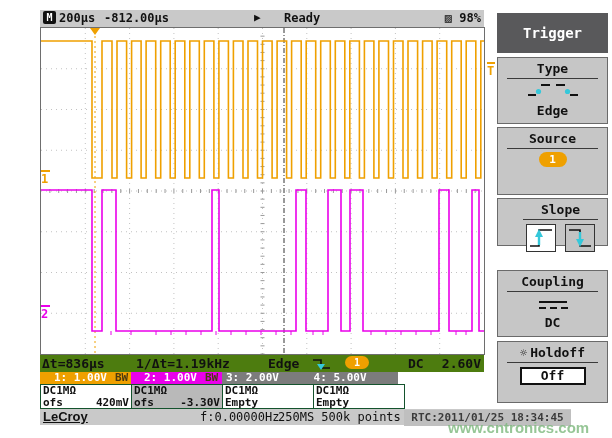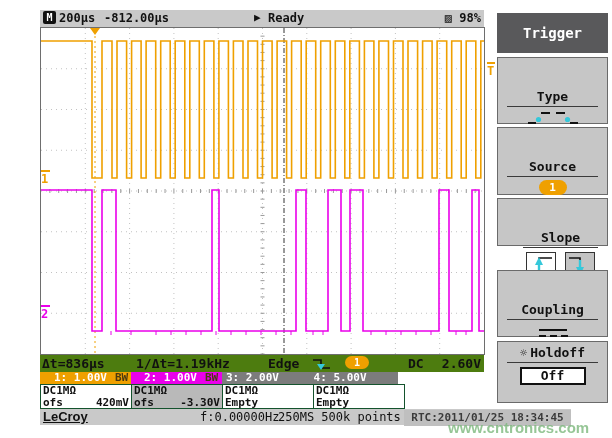--- a/index.html
+++ b/index.html
@@ -57,21 +57,21 @@
   .rtcbox { position:absolute; left:364px; top:0; width:167px; height:16px;
     background:#bfbfbf; color:#3c3c3c; font-size:11px; line-height:16px;
     text-align:center; font-weight:bold; }
 
   .watermark { left:448px; top:419px; color:#7db87d; opacity:.8; font-weight:bold;
     font-size:15px; font-family:"Liberation Sans",sans-serif; z-index:9; }
 
   
   .side { left:497px; width:111px; background:#c6c6c6; border:1px solid #6a6a6a;
     color:#111; text-align:center; }
-  .side .title { font-size:13px; font-weight:bold; padding-top:3px;margin-top:28px; }
+  .side .title { font-size:13px; font-weight:bold; padding-top:3px; }
   .side .div { border-bottom:1px solid #3a3a3a; margin:2px 9px 3px; }
   .sidehead { top:13px; height:40px; background:#59595b; color:#fff;
     font-size:14px; font-weight:bold; line-height:40px; border:none; }
   .s-type { top:57px; height:67px; }
   .s-source { top:127px; height:68px; }
   .s-slope { top:198px; height:48px;padding-left:16px; }
   .s-coupling { top:270px; height:67px; }
   .s-holdoff { top:341px; height:62px; }
   .side .val { font-size:13px; font-weight:bold; }
   .src-badge { width:28px; height:15px; background:#efa000; border-radius:8px;
@@ -85,21 +85,21 @@
   .hold-title { font-size:13px; font-weight:bold; padding-top:3px; }
 </style>
 </head>
 <body>
 
 <div class="abs topbar">
   <span class="m-icon">M</span>
   <span style="left:19px">200µs</span>
   <span style="left:64px">-812.00µs</span>
   <span style="left:214px" class="play-icon">▶</span>
-  <span style="left:228px">Ready</span>
+  <span style="left:244px">Ready</span>
   <span style="right:32px">▨</span>
   <span style="right:3px">98%</span>
 </div>
 
 <div class="abs plot">
   <div id="wavebox">
       <svg xmlns="http://www.w3.org/2000/svg" width="443" height="326" viewBox="0 0 443 326">
         <line x1="44.3" y1="0" x2="44.3" y2="326" stroke="#c2c2c2" stroke-width="1" stroke-dasharray="1,4"></line>
         <line x1="88.6" y1="0" x2="88.6" y2="326" stroke="#c2c2c2" stroke-width="1" stroke-dasharray="1,4"></line>
         <line x1="132.89999999999998" y1="0" x2="132.89999999999998" y2="326" stroke="#c2c2c2" stroke-width="1" stroke-dasharray="1,4"></line>

